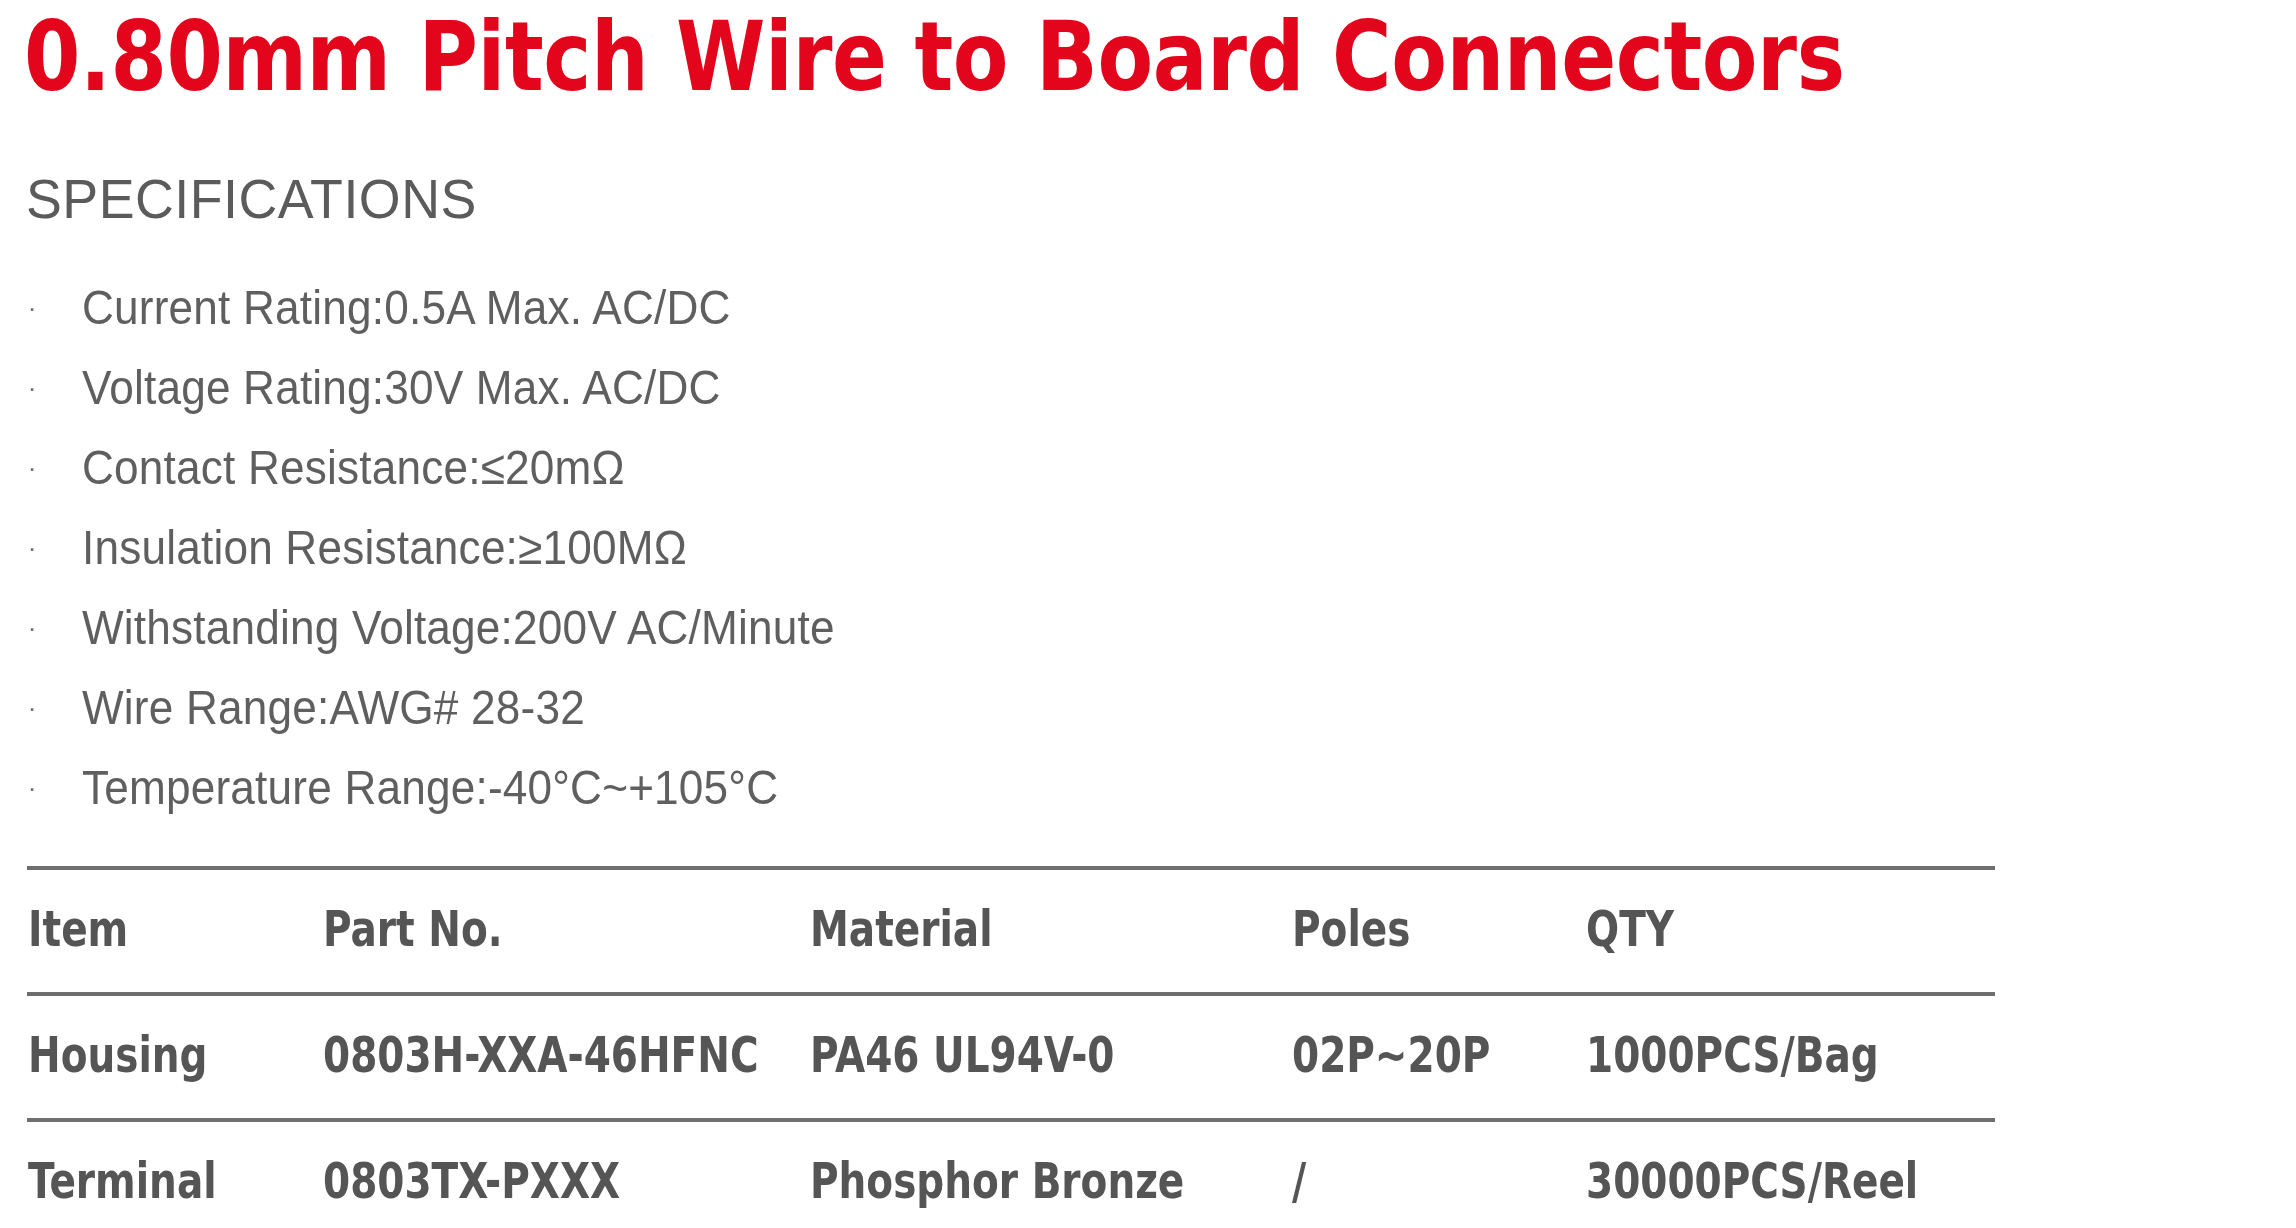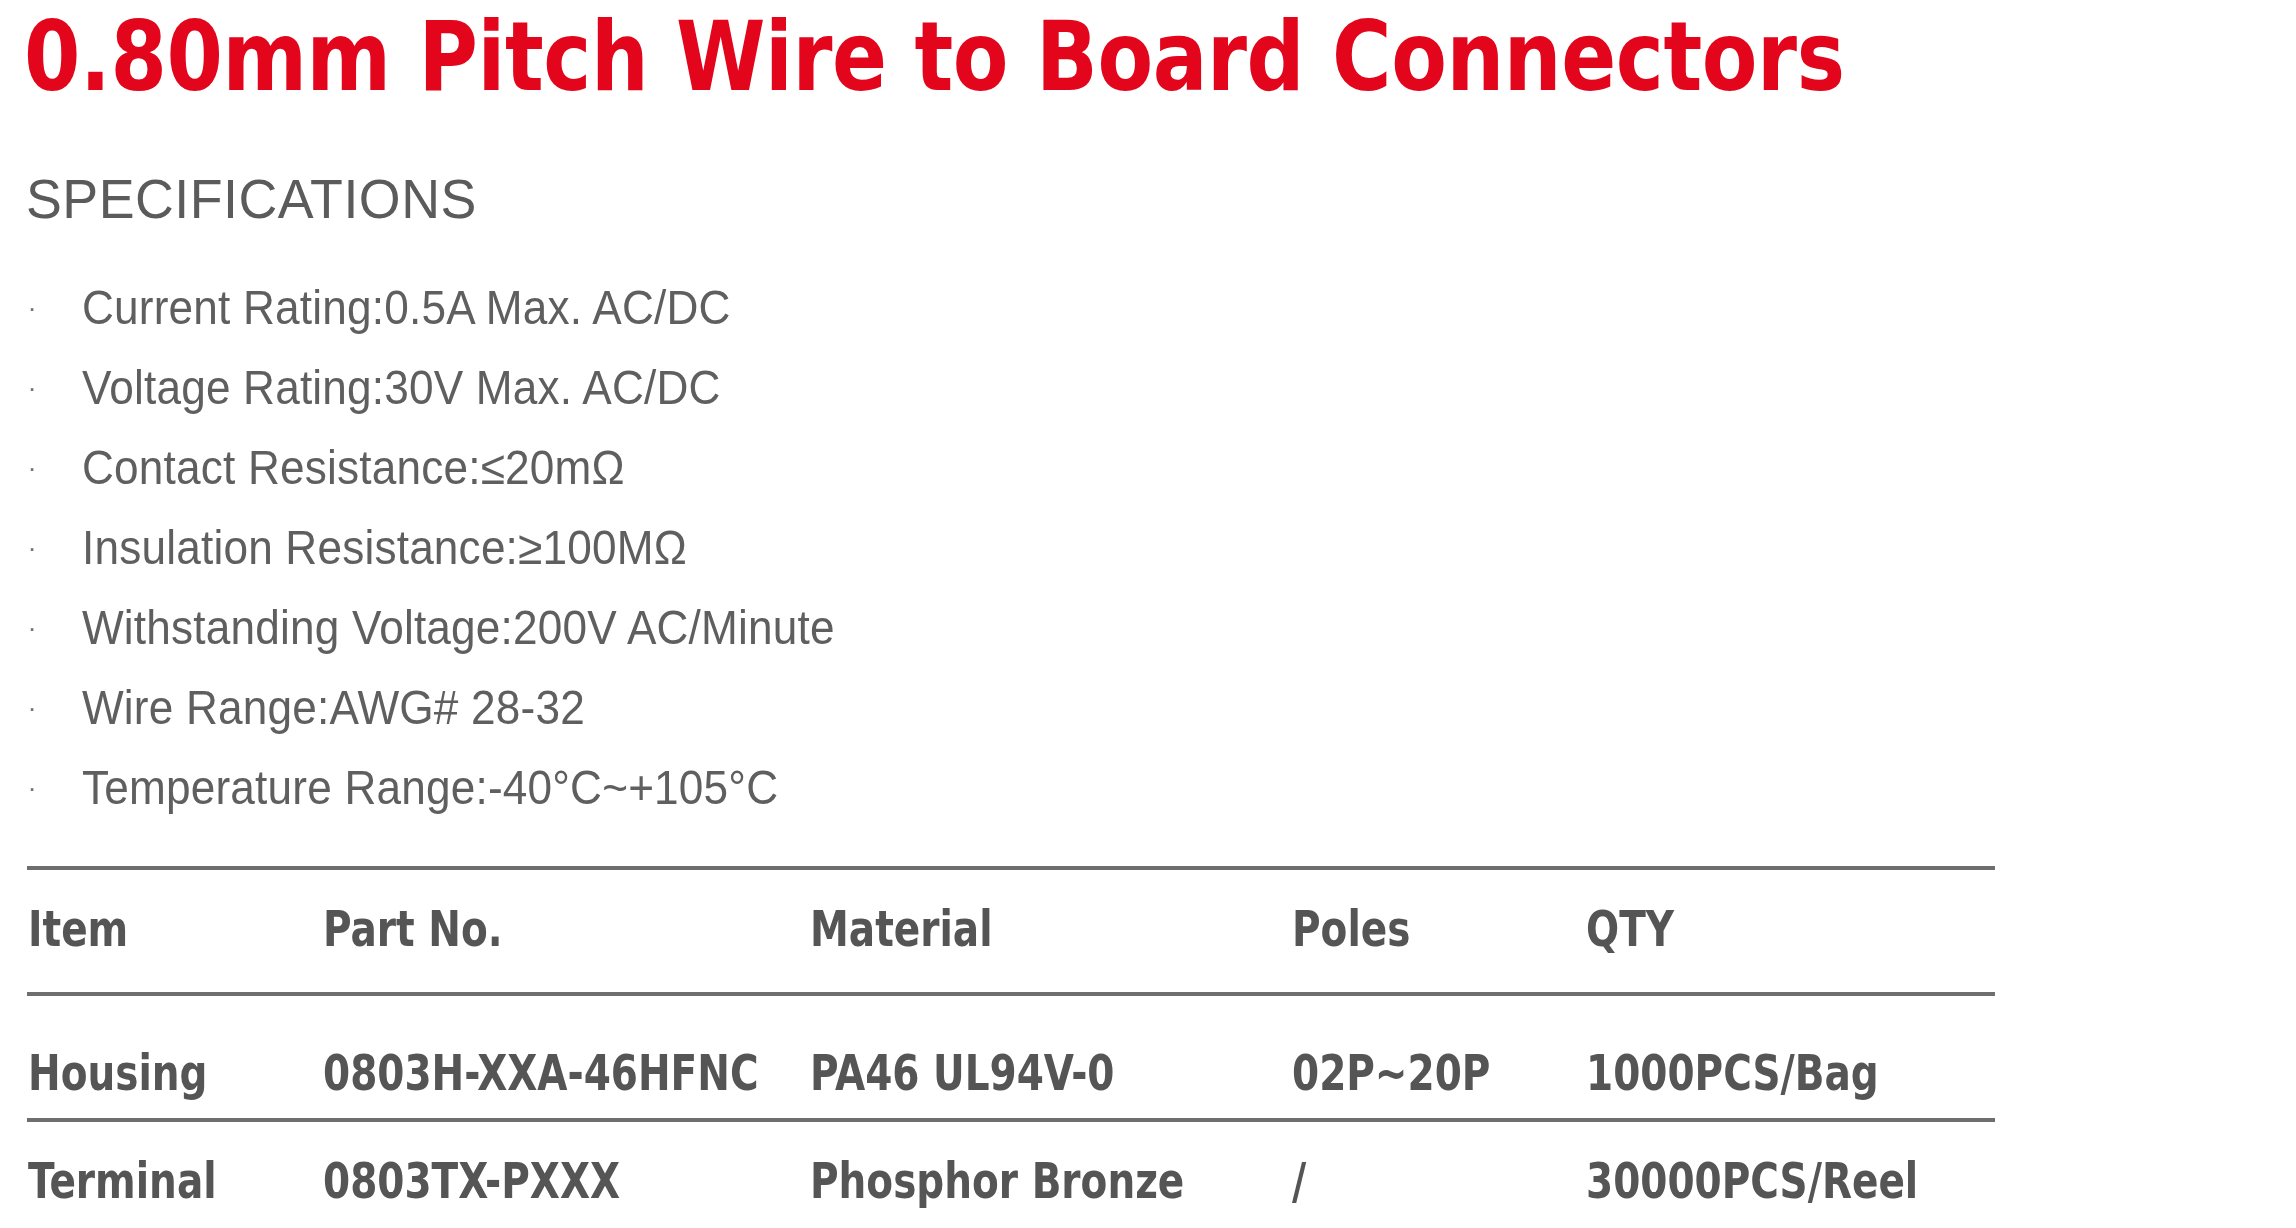--- a/index.html
+++ b/index.html
@@ -104,21 +104,21 @@
   .rule-bottom { top: 252px; }
 
   .trow {
     position: absolute;
     left: 0;
     width: 2296px;
     height: 126px;
     white-space: nowrap;
   }
   .trow-head { top: 0px; }
-  .trow-1    { top: 126px; margin-top: 18px; }
+  .trow-1    { top: 126px; }
   .trow-2    { top: 252px; }
 
   .tcell {
     position: absolute;
     top: 0;
     height: 126px;
     line-height: 126px;
     color: #555555;
     font-family: "DejaVu Sans", sans-serif;
     font-weight: bold;

